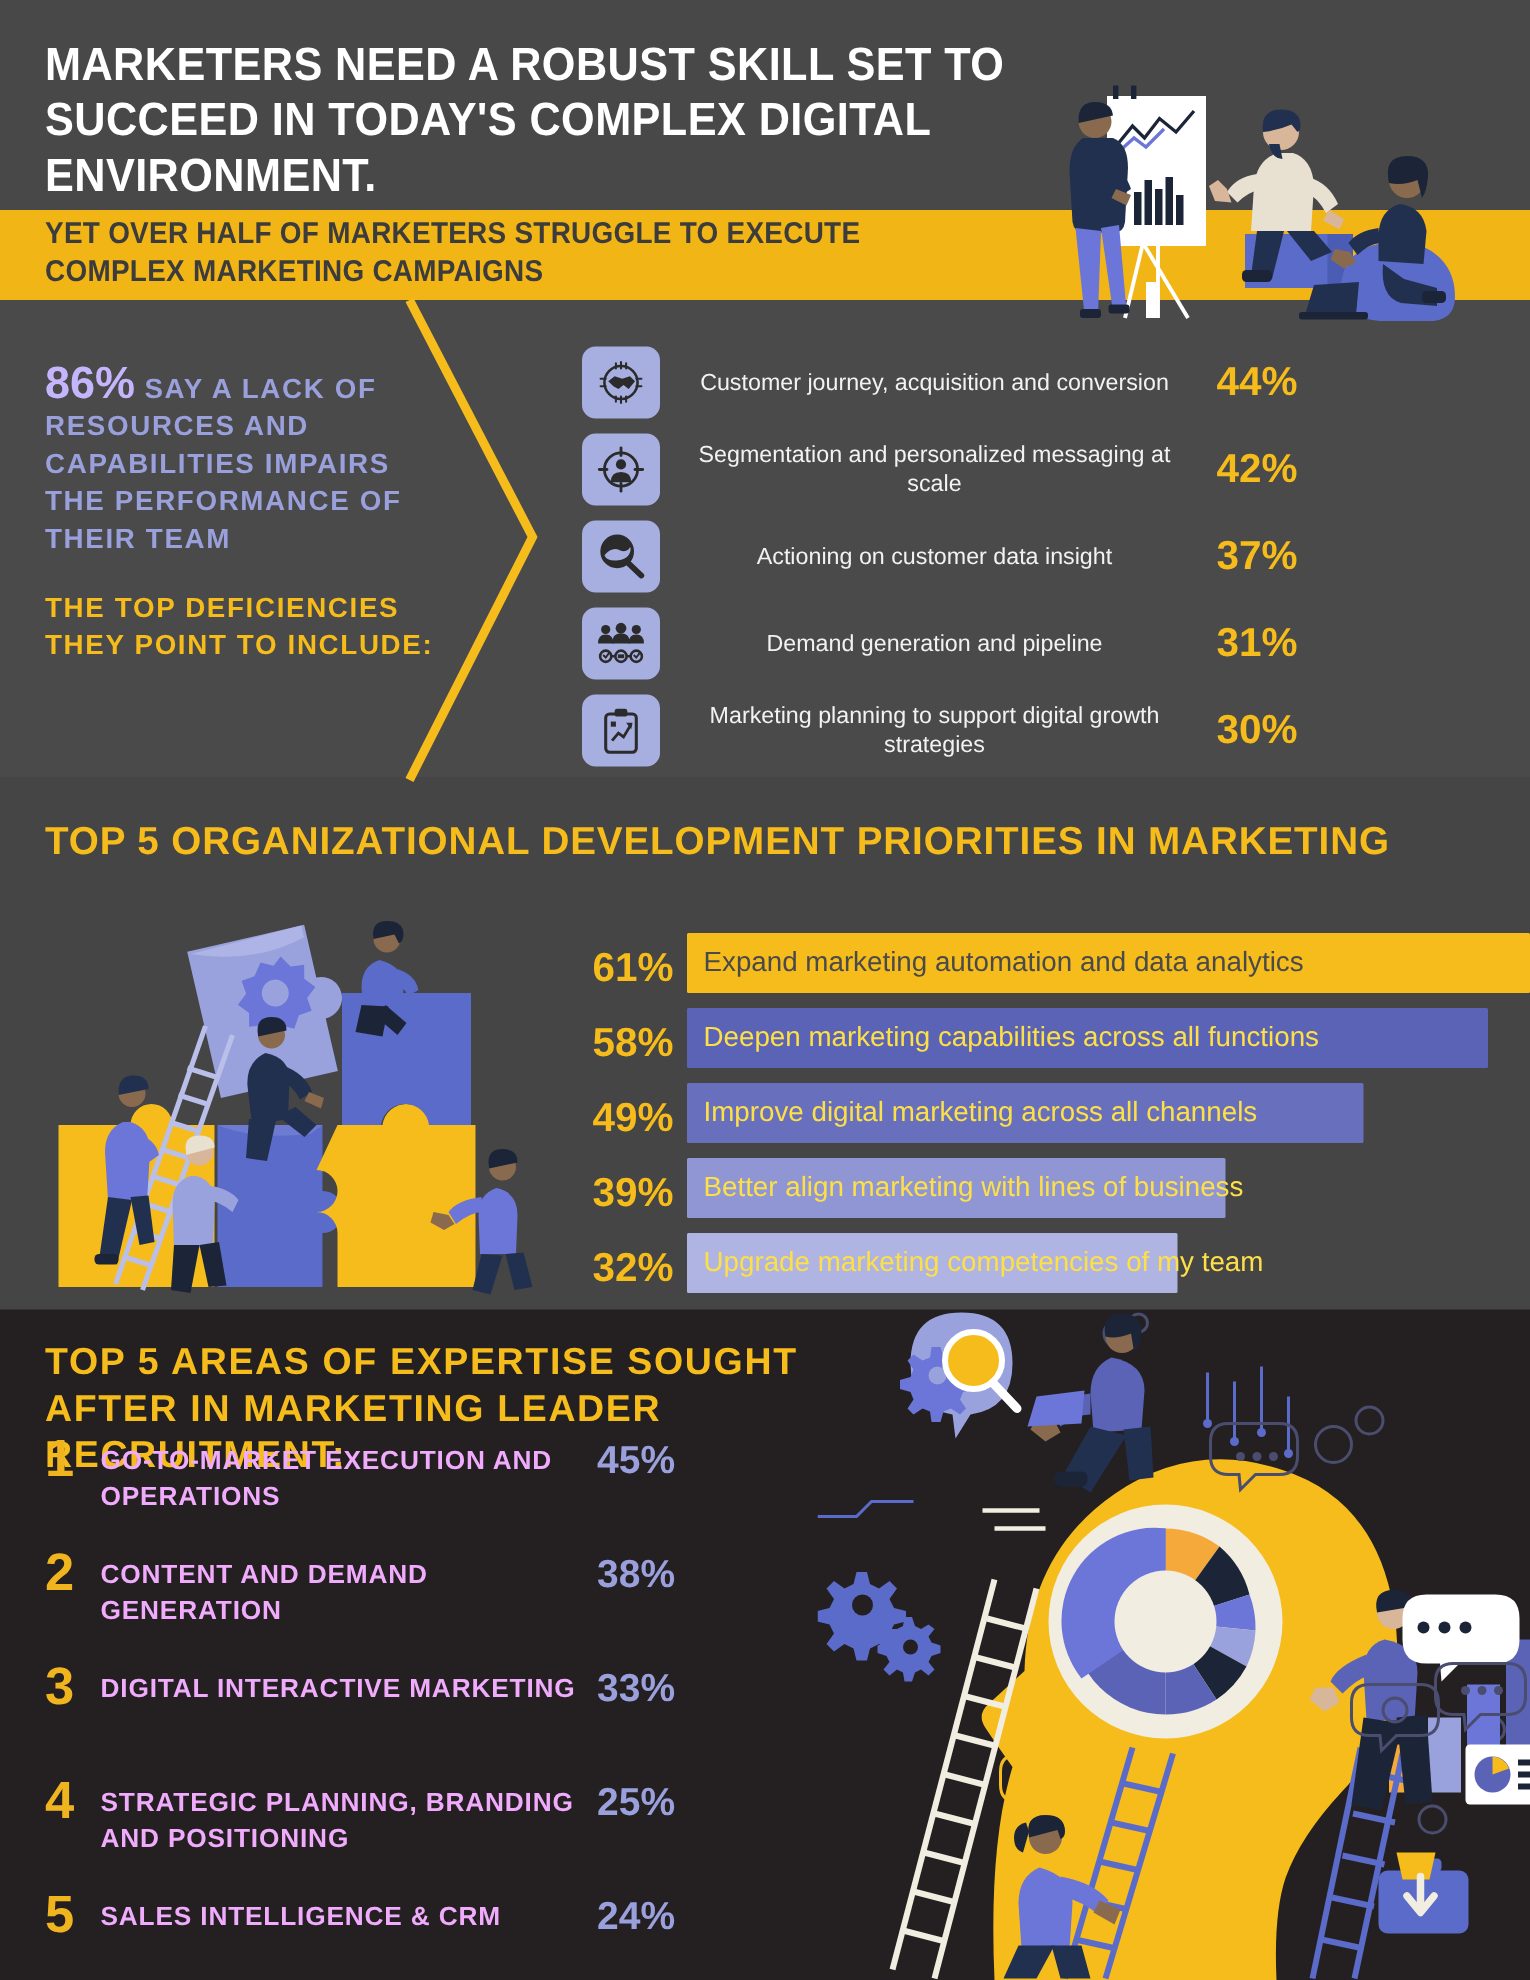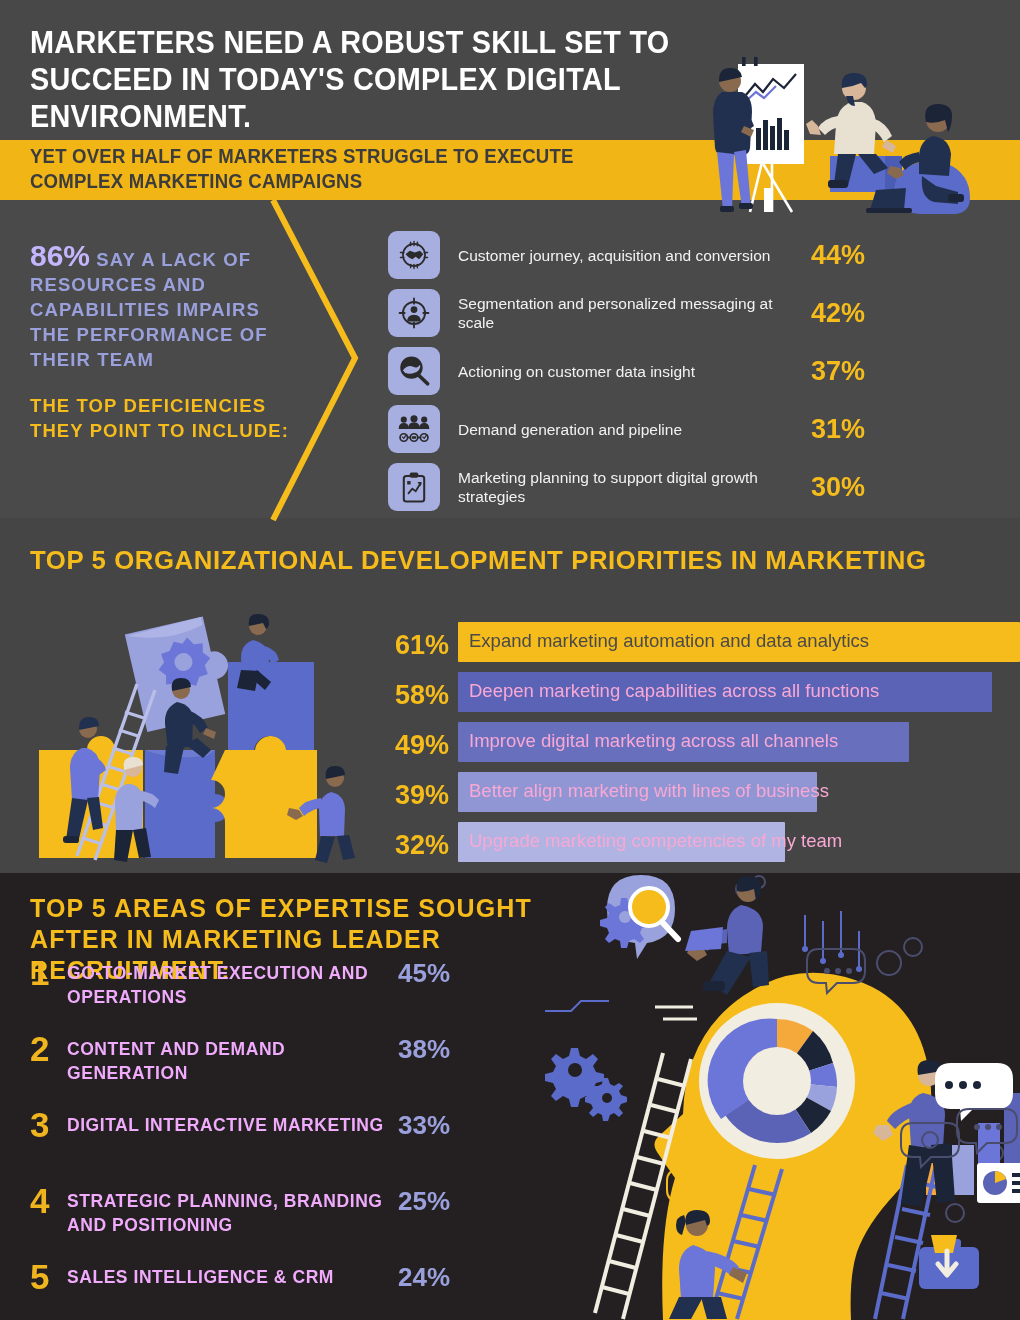--- a/index.html
+++ b/index.html
@@ -61,20 +61,21 @@
   .def-list{position:absolute;left:388px;top:228px;width:500px;}
   .def-row{position:relative;height:54px;margin-bottom:4px;display:flex;align-items:center;}
   .def-ico{
     width:52px;height:48px;border-radius:9px;background:#A7AEE0;
     flex:0 0 52px;display:flex;align-items:center;justify-content:center;
   }
   .def-label{
     flex:1 1 auto;margin-left:18px;margin-right:6px;
     color:#f2f2f2;font-size:15.5px;line-height:19px;font-weight:normal;
     max-width:330px;
+    text-align:center;
   }
   .def-pct{
     position:absolute;left:423px;top:50%;transform:translateY(-50%);
     color:#F5BC1B;
     font-family:"Liberation Sans Narrow","Liberation Sans",sans-serif;
     font-weight:bold;font-size:27px;letter-spacing:0px;
   }
 
   
   .mid-title{
@@ -92,21 +93,21 @@
     position:absolute;left:0;top:8px;width:64px;text-align:right;
     color:#F5BC1B;
     font-family:"Liberation Sans Narrow","Liberation Sans",sans-serif;
     font-weight:bold;font-size:27px;
   }
   .bar-fill{
     position:absolute;left:73px;top:0;height:40px;border-radius:1px;
   }
   .bar-text{
     position:absolute;left:84px;top:8px;white-space:nowrap;
-    font-size:18.5px;color:#f9a8d4;
+    font-size:18.5px;color:#fde047;
   }
   .bar-text.dark{color:#4a4a4a;}
 
   
   .bot-title{
     position:absolute;left:30px;top:893px;width:570px;
     color:#F5BC1B;
     font-family:"Liberation Sans Narrow","Liberation Sans",sans-serif;
     font-weight:bold;font-size:25px;line-height:31px;letter-spacing:1.1px;
   }

